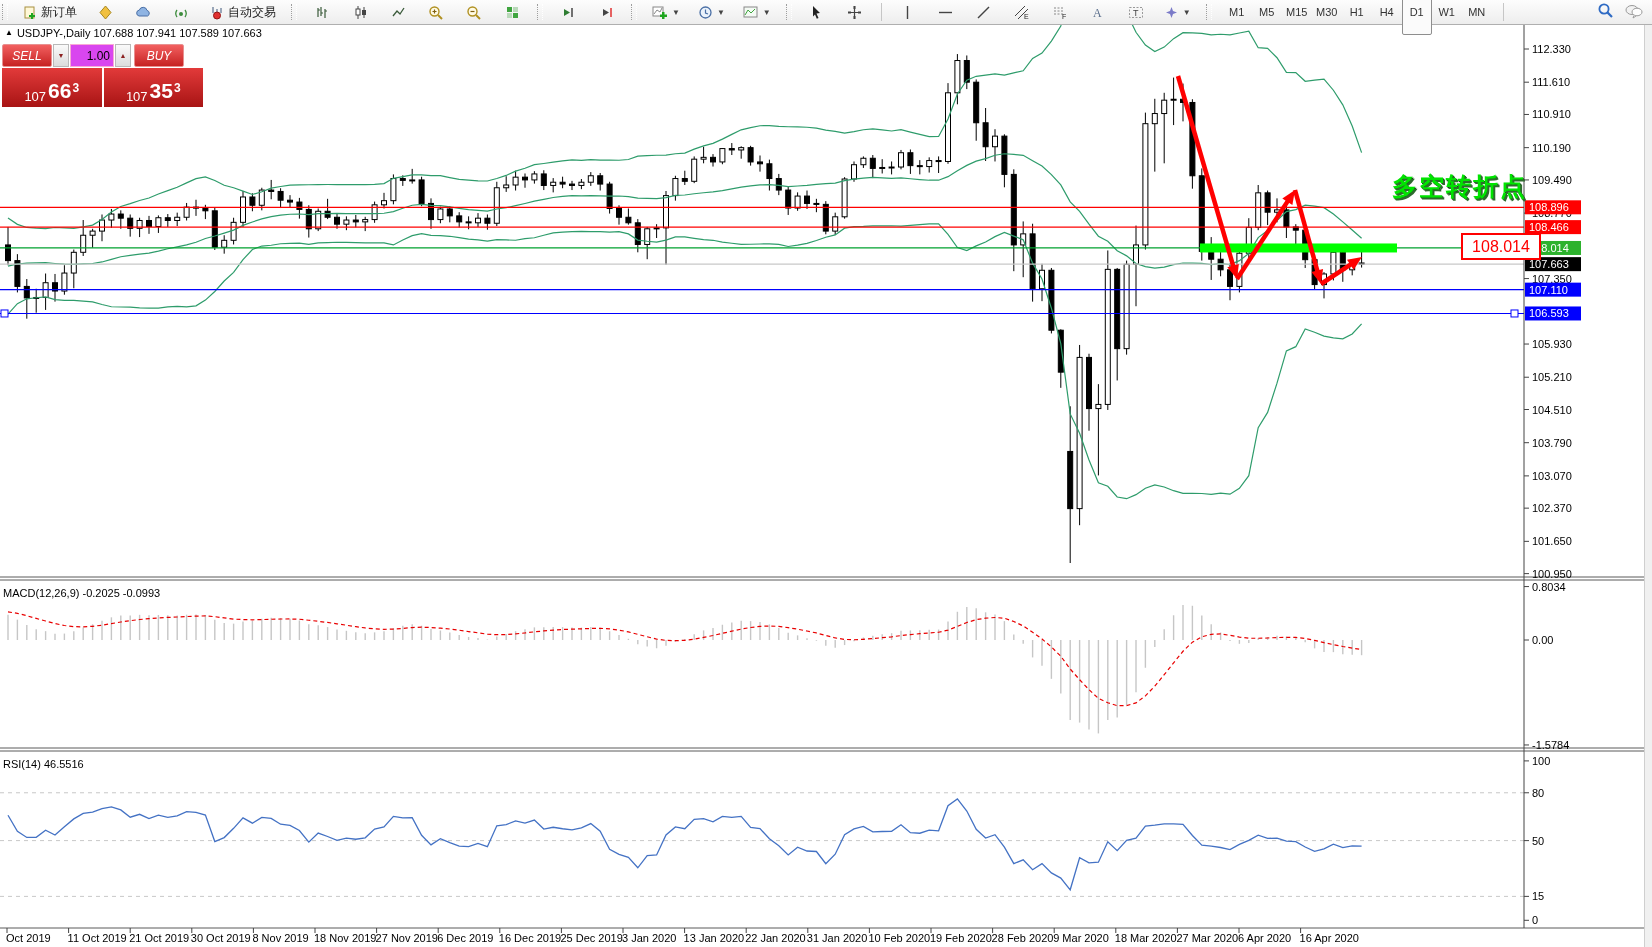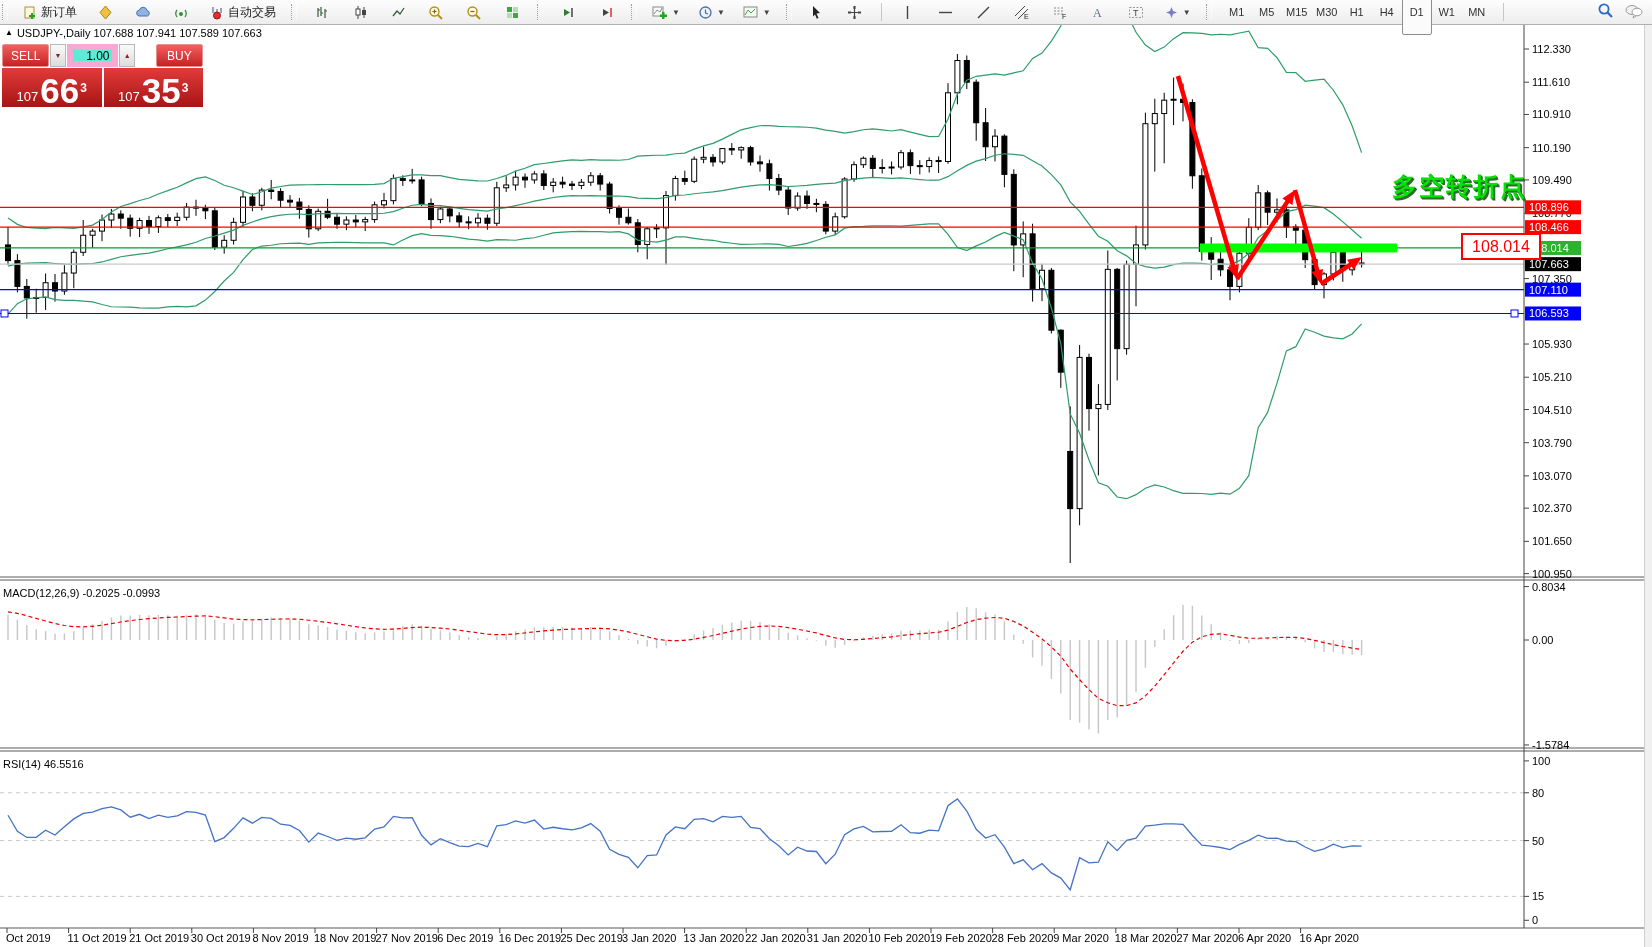--- a/index.html
+++ b/index.html
@@ -19,32 +19,32 @@
   .caret{font-size:8px;color:#444;margin-left:1px;}
   .tb-right{position:absolute;right:8px;top:2px;display:flex;gap:10px;align-items:center;}
   
   .symbol-line{position:absolute;left:5px;top:27px;font-size:11px;color:#000;z-index:25;
                display:flex;align-items:center;gap:4px;}
   .tri{font-size:8px;line-height:8px;}
   
   .trade{position:absolute;left:2px;top:44px;width:201px;z-index:26;}
   .trade-row1{display:flex;height:23px;align-items:stretch;}
   .btn-side{width:48px;background:linear-gradient(#F26060,#C62222);border:1px solid #E89090;
-            border-radius:2px;color:#fff;font-size:12px;display:flex;align-items:center;justify-content:center;}
+            border-radius:2px;color:#fff;font-size:12px;display:flex;align-items:center;justify-content:center;font-style:italic;}
   .spin{width:14px;background:linear-gradient(#FAFAFA,#DCDCDC);border:1px solid #B9B9B9;color:#8B2020;
         font-size:7px;display:flex;align-items:center;justify-content:center;margin:0 1px;}
-  .vol{width:36px;background:#5eead4;border:6px solid #f9a8d4;font-size:12px;color:#000;
+  .vol{width:36px;background:#d946ef;border:1px solid #f9a8d4;font-size:12px;color:#000;
        display:flex;align-items:center;justify-content:flex-end;padding:0 3px;}
-  .buy-btn{margin-left:20px;}
+  .buy-btn{margin-left:2px;}
   .trade-row2{display:flex;height:39px;margin-top:1px;}
   .quote{flex:1;background:linear-gradient(#E23A3A,#A81414);color:#fff;display:flex;
          align-items:flex-end;justify-content:center;padding-bottom:3px;}
   .quote.left{margin-right:2px;}
   .q-small{font-size:13px;margin-right:2px;line-height:15px;text-align:right;}
-  .q-big{font-size:35px;font-weight:bold;line-height:27px;}
+  .q-big{font-size:21px;font-weight:bold;line-height:27px;}
   .q-sup{font-size:12px;font-weight:bold;vertical-align:top;line-height:12px;margin-left:1px;
          position:relative;top:-10px;}
   
   .annotation{position:absolute;left:1392px;top:170px;font-size:25px;font-weight:bold;color:#00E400;
               text-shadow:2px 2px 0 #2E6B2E,1px 1px 0 #123812;z-index:20;letter-spacing:2px;white-space:nowrap;}
   .price-tag{position:absolute;left:1461px;top:233px;width:76px;height:23px;background:#fff;
              border:2px solid #FF0000;color:#FF0000;font-size:16px;display:flex;align-items:center;
              justify-content:center;z-index:21;}
   svg.chart{position:absolute;left:0;top:0;z-index:5;}
   .edge-strip{position:absolute;right:0;top:0;width:7px;height:947px;background:#F0F0F0;

